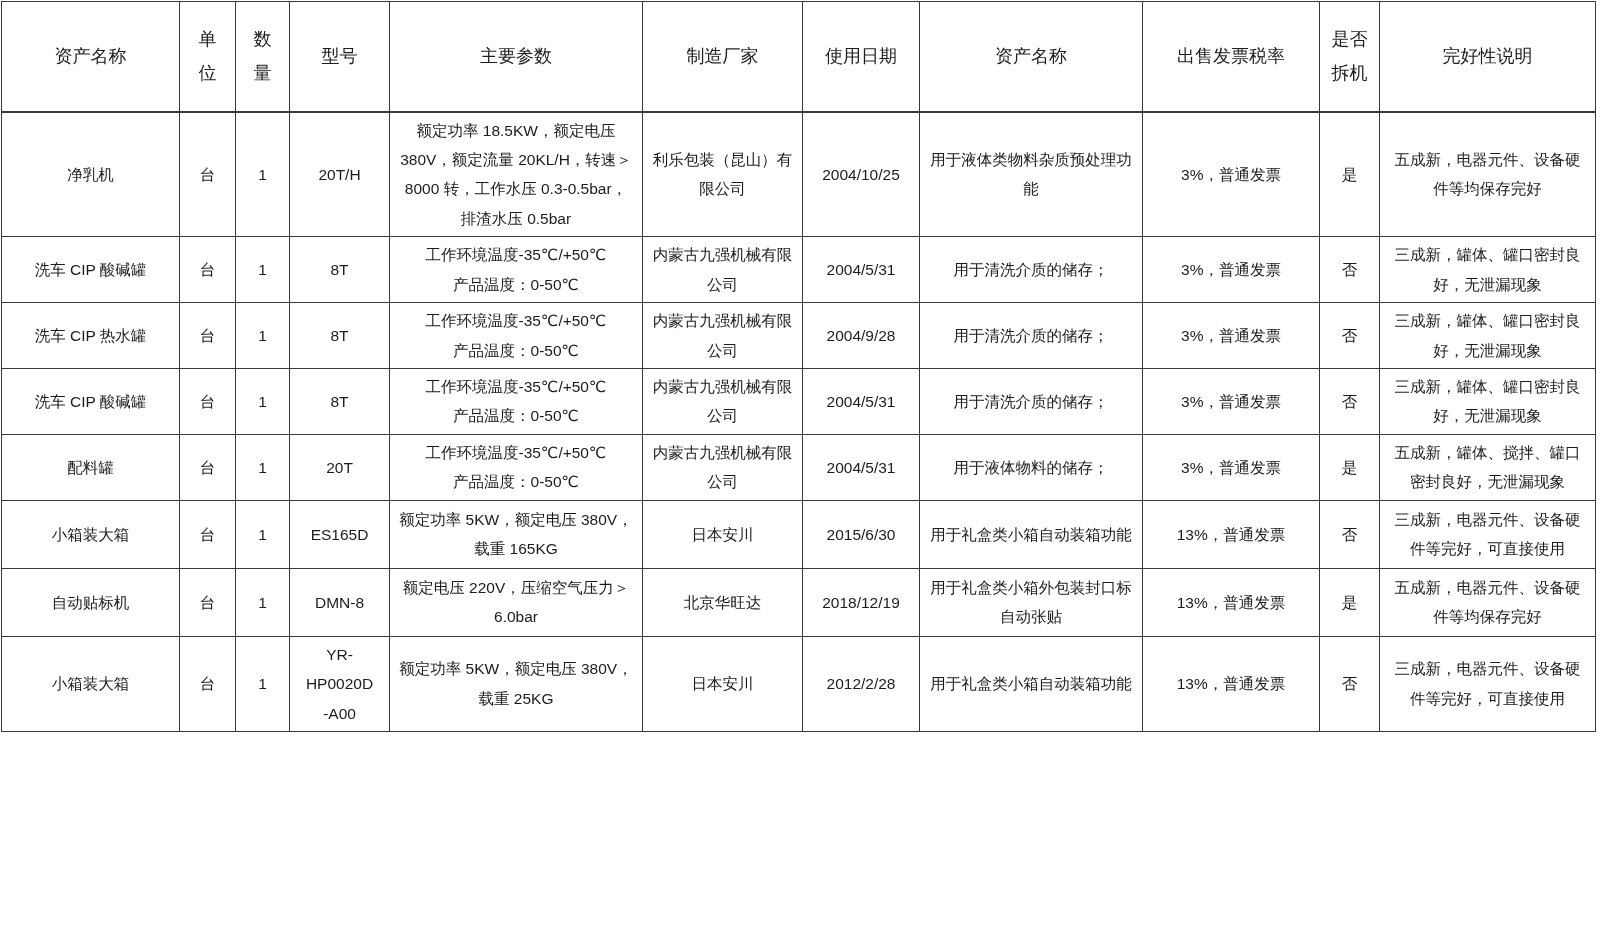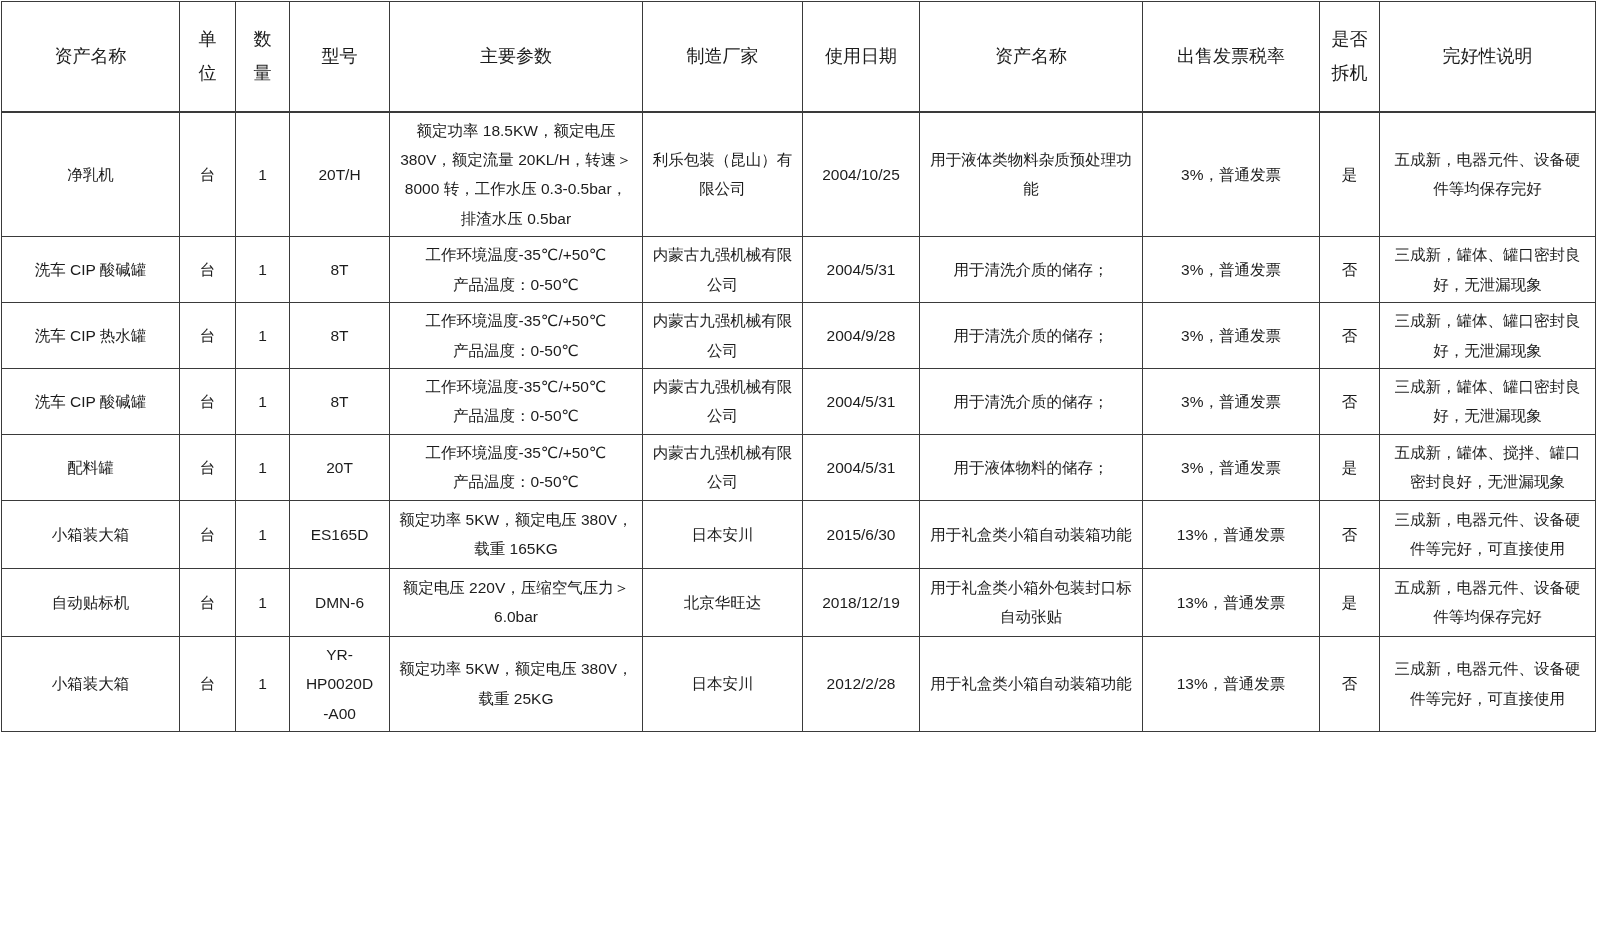--- a/index.html
+++ b/index.html
@@ -177,21 +177,21 @@
     <td>2015/6/30</td>
     <td>用于礼盒类小箱自动装箱功能</td>
     <td>13%，普通发票</td>
     <td>否</td>
     <td>三成新，电器元件、设备硬件等完好，可直接使用</td>
   </tr>
         <tr>
     <td>自动贴标机</td>
     <td>台</td>
     <td>1</td>
-    <td>DMN-6</td>
+    <td>DMN-8</td>
     <td>额定电压 220V，压缩空气压力＞6.0bar</td>
     <td>北京华旺达</td>
     <td>2018/12/19</td>
     <td>用于礼盒类小箱外包装封口标自动张贴</td>
     <td>13%，普通发票</td>
     <td>是</td>
     <td>五成新，电器元件、设备硬件等均保存完好</td>
   </tr>
         <tr>
     <td>小箱装大箱</td>

